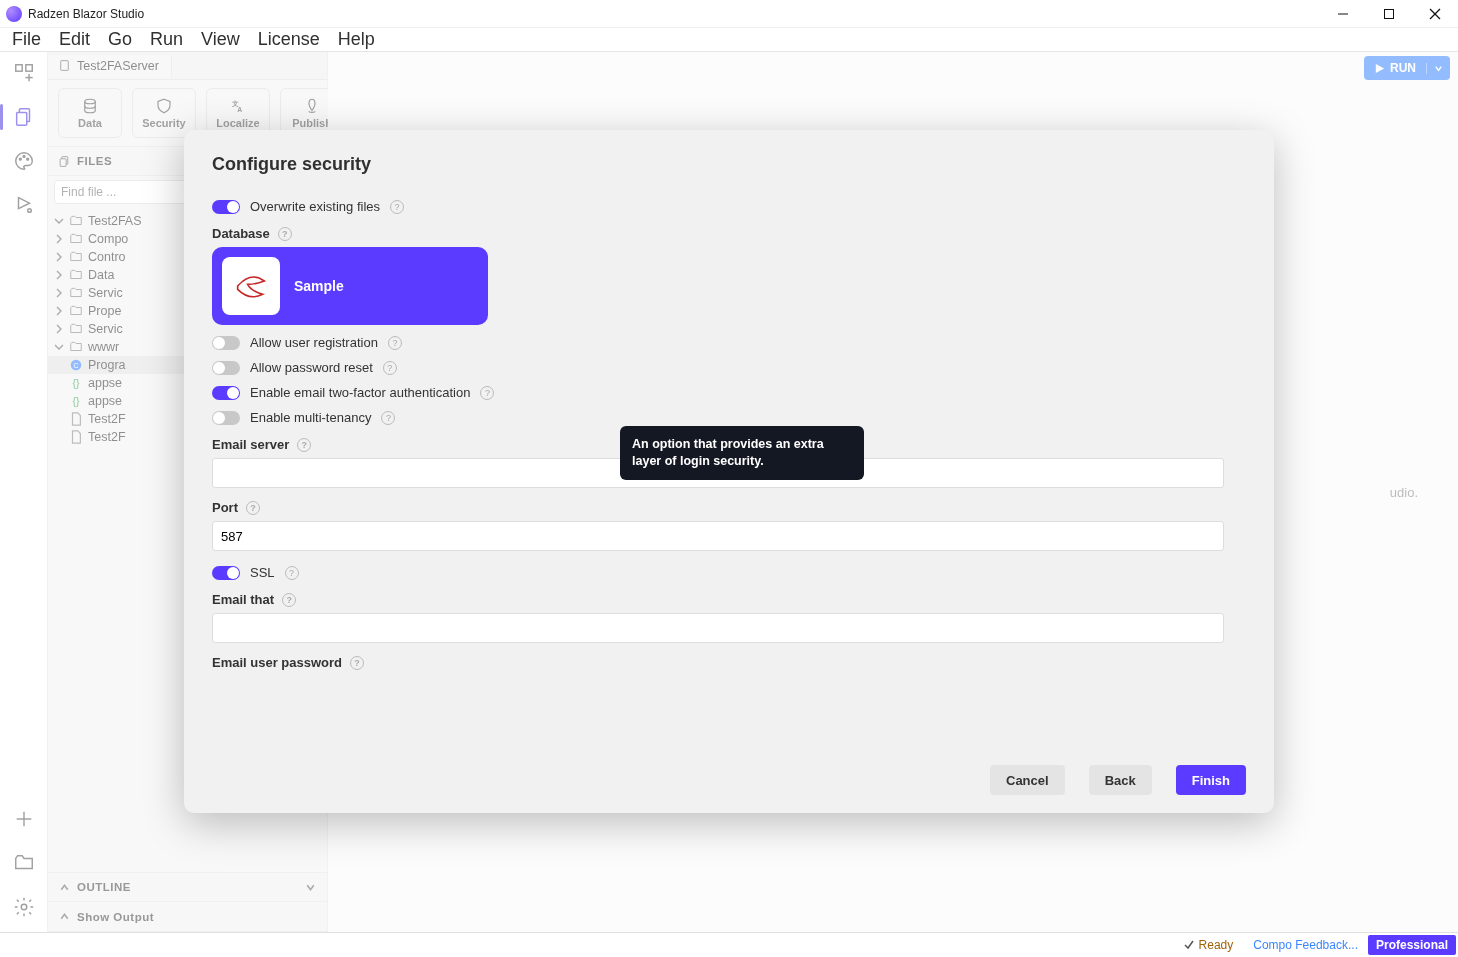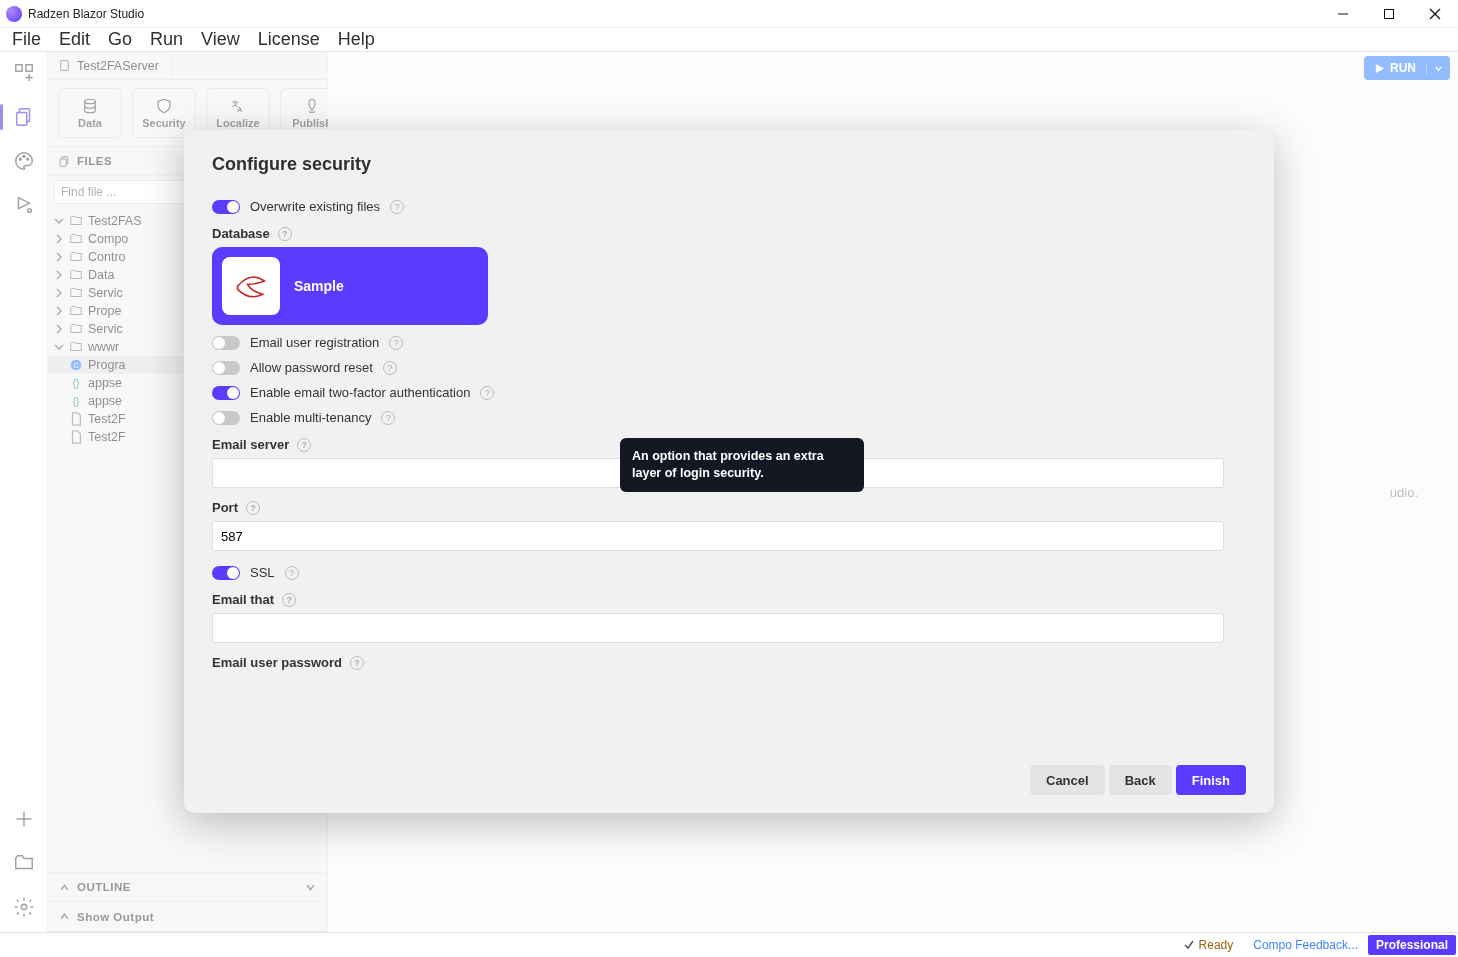--- a/index.html
+++ b/index.html
@@ -79,26 +79,26 @@
 .switch.on{background:#5b3bff;}
 .switch.on .knob{left:15px;}
 .field-label{font-size:13px;color:#333;}
 .q{width:14px;height:14px;border:1px solid #bbb;border-radius:50%;display:inline-flex;align-items:center;justify-content:center;color:#aaa;font-size:9px;cursor:help;}
 .section-label{font-size:13px;color:#333;margin:12px 0 6px;display:flex;align-items:center;gap:8px;font-weight:bold;}
 .db-card{width:276px;height:78px;background:#5b3bff;border-radius:10px;display:flex;align-items:center;gap:14px;padding:10px;margin-bottom:10px;}
 .db-card .logo{width:58px;height:58px;background:#fff;border-radius:8px;display:flex;align-items:center;justify-content:center;}
 .db-card .logo svg{width:40px;height:40px;}
 .db-card .name{color:#fff;font-weight:700;font-size:14px;}
 .text-in{display:block;width:100%;height:30px;border:1px solid #ddd;border-radius:3px;background:#fff;padding:0 8px;font-size:13px;}
-.dialog .footer{display:flex;justify-content:flex-end;gap:4px;padding-top:14px;}
+.dialog .footer{display:flex;justify-content:flex-end;gap:24px;padding-top:14px;}
 .btn{height:30px;padding:0 16px;border:none;border-radius:4px;font-size:13px;font-weight:600;cursor:pointer;}
 .btn.sec{background:#e4e4e4;color:#333;}
 .btn.pri{background:#5b3bff;color:#fff;}
 
-.tooltip{position:absolute;left:436px;top:308px;width:244px;background:#141822;color:#fff;padding:10px 12px;border-radius:6px;font-size:12.5px;font-weight:600;line-height:1.35;}
+.tooltip{position:absolute;left:436px;top:296px;width:244px;background:#141822;color:#fff;padding:10px 12px;border-radius:6px;font-size:12.5px;font-weight:600;line-height:1.35;}
 .tooltip::before{content:"";position:absolute;left:-6px;top:14px;border:6px solid transparent;border-right-color:#141822;}
 
 svg{display:block;}
 </style>
 </head>
 <body>
 
 <div class="titlebar">
   <span class="app-icon"></span>
   <span class="title">Radzen Blazor Studio</span>
@@ -428,21 +428,21 @@
           <svg viewBox="0 0 48 48">
               <path d="M8 24 Q24 6 40 18 Q30 22 20 22 Q24 30 38 34 Q22 42 8 28 Z" fill="none" stroke="#c62828" stroke-width="2"></path>
             </svg>
         </div>
         <div class="name">Sample</div>
       </div>
       <div class="field-row">
         <div class="switch">
             <div class="knob"></div>
           </div>
-        <span class="field-label">Email user registration</span>
+        <span class="field-label">Allow user registration</span>
         <span class="q">?</span>
       </div>
       <div class="field-row">
         <div class="switch">
             <div class="knob"></div>
           </div>
         <span class="field-label">Allow password reset</span>
         <span class="q">?</span>
       </div>
       <div class="field-row">

